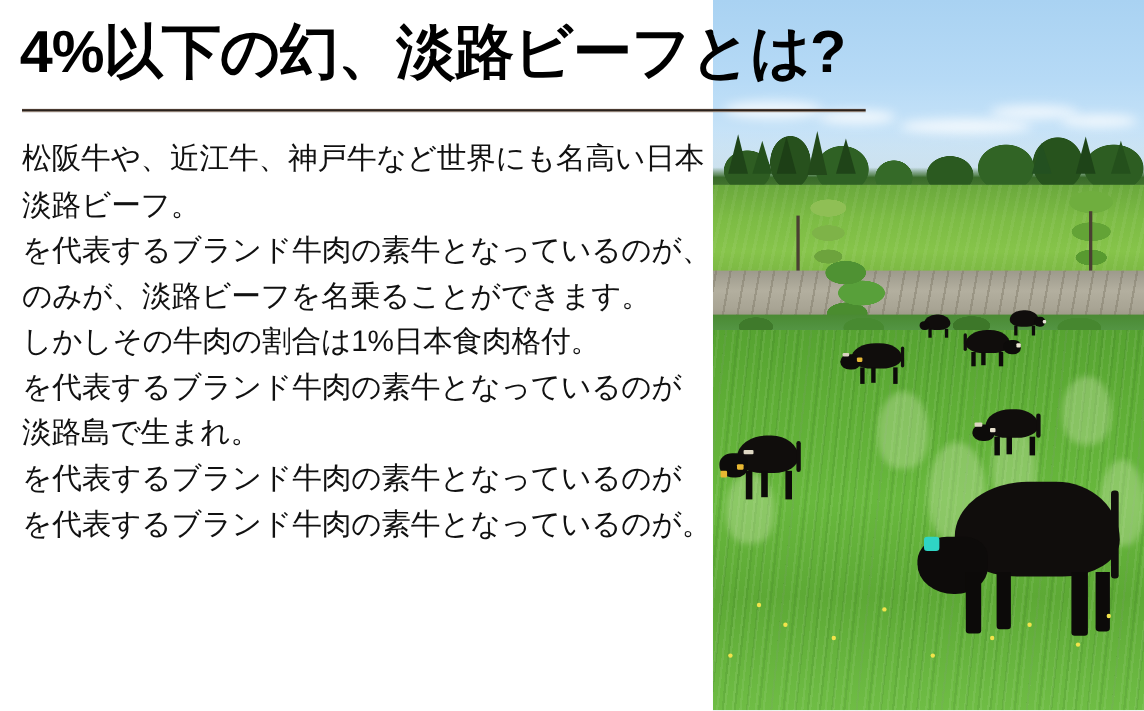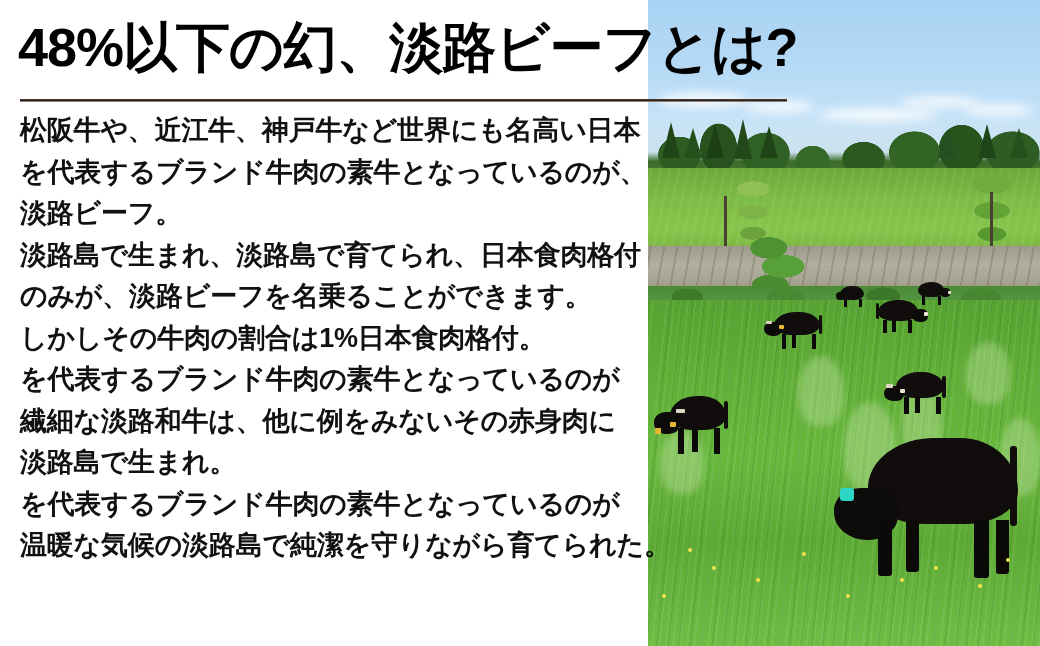--- a/index.html
+++ b/index.html
@@ -102,23 +102,23 @@
   .title{
     position:absolute;left:18px;top:16px;
     font-size:54px;line-height:62px;font-weight:700;color:#000;
     letter-spacing:-1px;white-space:nowrap;z-index:6;
   }
   .rule{
     position:absolute;left:20px;top:99px;width:767px;height:3px;z-index:6;
     background:linear-gradient(#4a3a30 0 1px, #2a221d 1px 2px, #8d7f74 2px 3px);
   }
   .body-text{
-    position:absolute;left:20px;top:110px;width:620px;
+    position:absolute;left:20px;top:124px;width:620px;
     font-size:27px;line-height:41.5px;color:#111;
-    font-weight:700;letter-spacing:-0.2px;
+    font-weight:400;letter-spacing:-0.2px;
   }
   .body-text p{margin:0;white-space:nowrap;}
 </style>
 </head>
 <body>
 
 <div id="page">
 
   <div class="photo">
     <div class="sky"></div>
@@ -252,30 +252,28 @@
     <div class="flower" style="left:252px;top:578px;"></div>
     <div class="flower" style="left:286px;top:566px;"></div>
     <div class="flower" style="left:330px;top:584px;"></div>
     <div class="flower" style="left:358px;top:558px;"></div>
     <div class="flower" style="left:14px;top:594px;"></div>
   </div>
 
   <div class="textpanel"></div>
   <div class="titleband"></div>
 
-  <div class="title">48%以下の幻、淡路ビーフとは?</div>
+  <div class="title">4%以下の幻、淡路ビーフとは?</div>
   <div class="rule"></div>
 
   <div class="body-text">
     <p>松阪牛や、近江牛、神戸牛など世界にも名高い日本</p>
+    <p>淡路ビーフ。</p>
     <p>を代表するブランド牛肉の素牛となっているのが、</p>
-    <p>淡路ビーフ。</p>
-    <p>淡路島で生まれ、淡路島で育てられ、日本食肉格付</p>
     <p>のみが、淡路ビーフを名乗ることができます。</p>
     <p>しかしその牛肉の割合は1%日本食肉格付。</p>
     <p>を代表するブランド牛肉の素牛となっているのが</p>
-    <p>繊細な淡路和牛は、他に例をみないその赤身肉に</p>
     <p>淡路島で生まれ。</p>
     <p>を代表するブランド牛肉の素牛となっているのが</p>
-    <p>温暖な気候の淡路島で純潔を守りながら育てられた。</p>
+    <p>を代表するブランド牛肉の素牛となっているのが。</p>
   </div>
 
 </div>
 
 </body></html>

